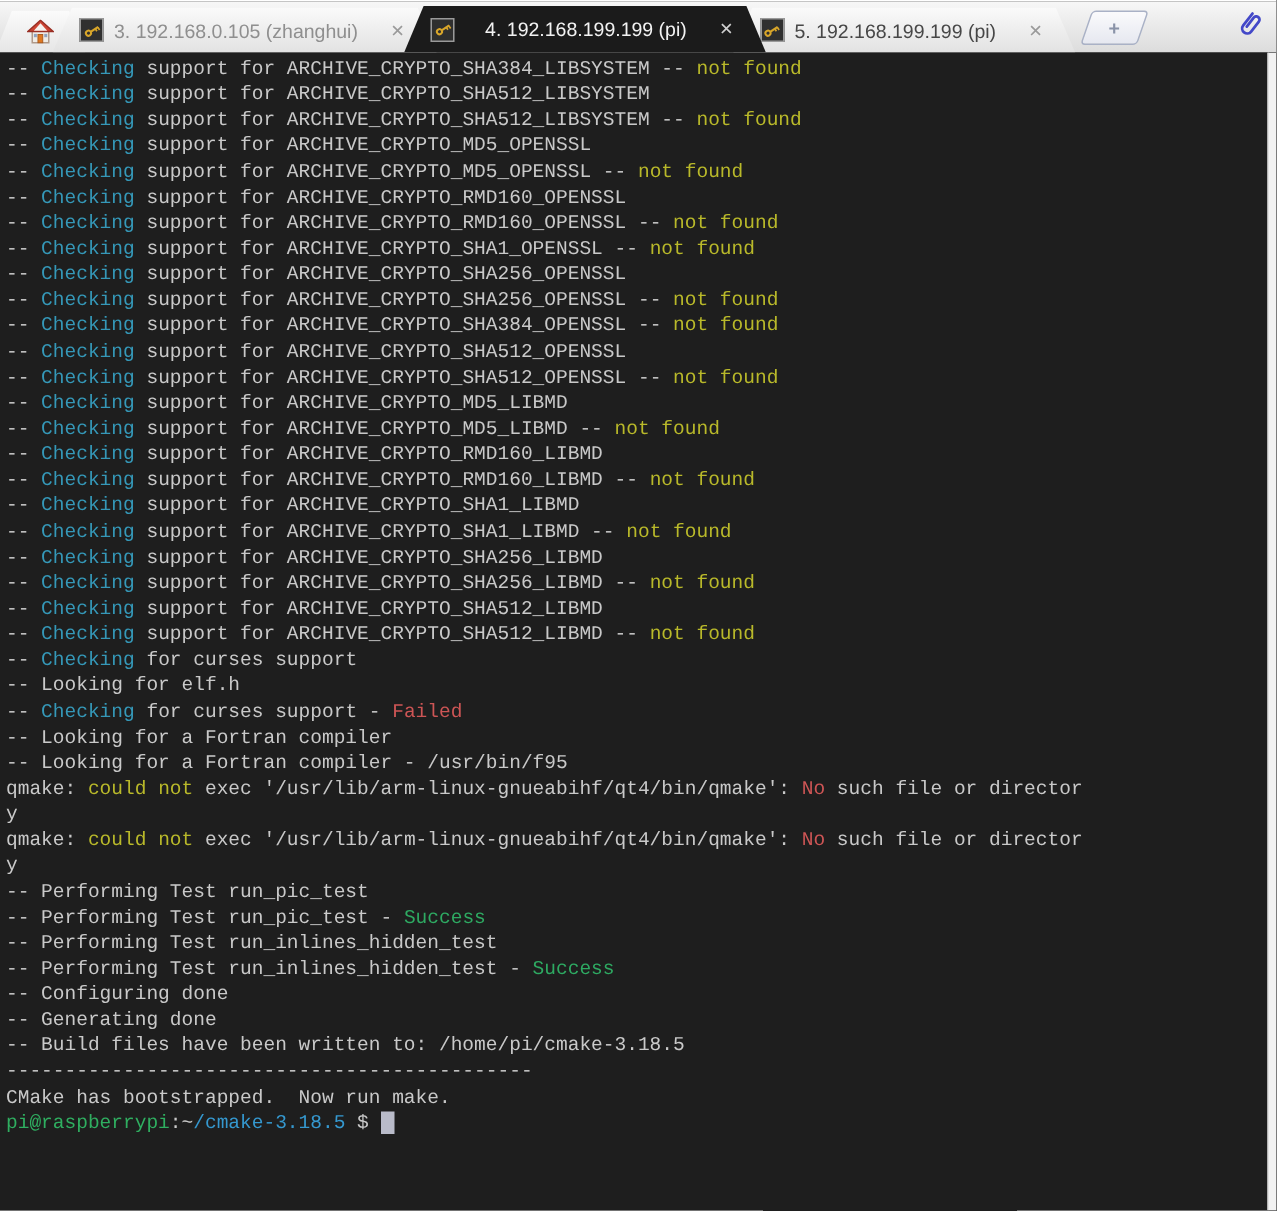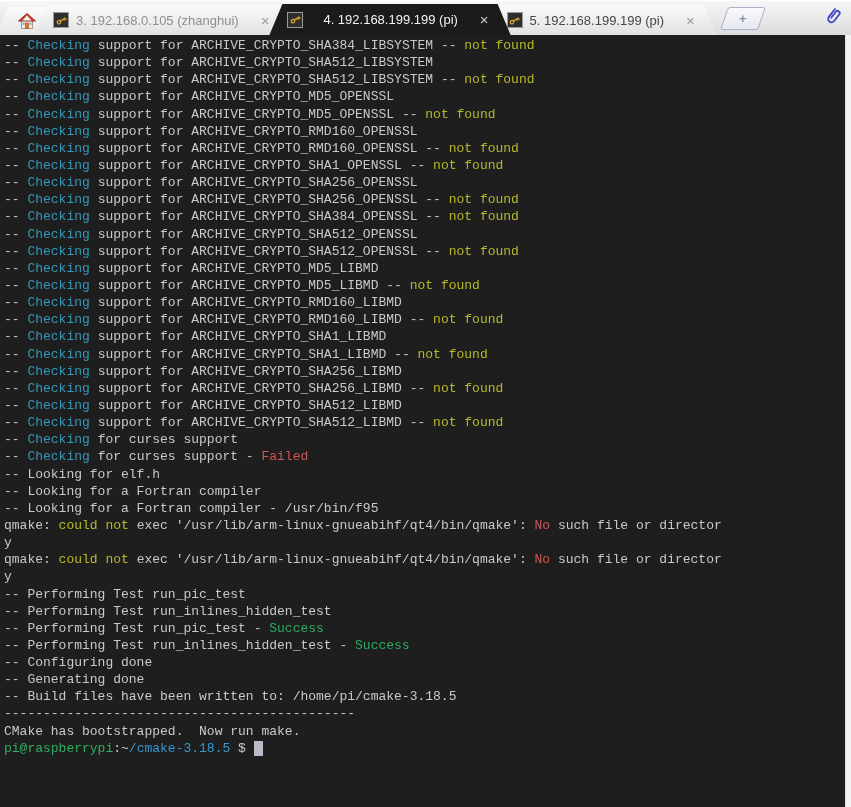--- a/index.html
+++ b/index.html
@@ -194,31 +194,31 @@
       <div class="tline"><span class="seg-fg">-- </span><span class="seg-cyan">Checking</span><span class="seg-fg"> support for ARCHIVE_CRYPTO_MD5_LIBMD -- </span><span class="seg-yellow">not found</span></div>
       <div class="tline"><span class="seg-fg">-- </span><span class="seg-cyan">Checking</span><span class="seg-fg"> support for ARCHIVE_CRYPTO_RMD160_LIBMD</span></div>
       <div class="tline"><span class="seg-fg">-- </span><span class="seg-cyan">Checking</span><span class="seg-fg"> support for ARCHIVE_CRYPTO_RMD160_LIBMD -- </span><span class="seg-yellow">not found</span></div>
       <div class="tline"><span class="seg-fg">-- </span><span class="seg-cyan">Checking</span><span class="seg-fg"> support for ARCHIVE_CRYPTO_SHA1_LIBMD</span></div>
       <div class="tline"><span class="seg-fg">-- </span><span class="seg-cyan">Checking</span><span class="seg-fg"> support for ARCHIVE_CRYPTO_SHA1_LIBMD -- </span><span class="seg-yellow">not found</span></div>
       <div class="tline"><span class="seg-fg">-- </span><span class="seg-cyan">Checking</span><span class="seg-fg"> support for ARCHIVE_CRYPTO_SHA256_LIBMD</span></div>
       <div class="tline"><span class="seg-fg">-- </span><span class="seg-cyan">Checking</span><span class="seg-fg"> support for ARCHIVE_CRYPTO_SHA256_LIBMD -- </span><span class="seg-yellow">not found</span></div>
       <div class="tline"><span class="seg-fg">-- </span><span class="seg-cyan">Checking</span><span class="seg-fg"> support for ARCHIVE_CRYPTO_SHA512_LIBMD</span></div>
       <div class="tline"><span class="seg-fg">-- </span><span class="seg-cyan">Checking</span><span class="seg-fg"> support for ARCHIVE_CRYPTO_SHA512_LIBMD -- </span><span class="seg-yellow">not found</span></div>
       <div class="tline"><span class="seg-fg">-- </span><span class="seg-cyan">Checking</span><span class="seg-fg"> for curses support</span></div>
+      <div class="tline"><span class="seg-fg">-- Looking for elf.h</span></div>
       <div class="tline"><span class="seg-fg">-- </span><span class="seg-cyan">Checking</span><span class="seg-fg"> for curses support - </span><span class="seg-red">Failed</span></div>
-      <div class="tline"><span class="seg-fg">-- Looking for elf.h</span></div>
       <div class="tline"><span class="seg-fg">-- Looking for a Fortran compiler</span></div>
       <div class="tline"><span class="seg-fg">-- Looking for a Fortran compiler - /usr/bin/f95</span></div>
       <div class="tline"><span class="seg-fg">qmake: </span><span class="seg-yellow">could not</span><span class="seg-fg"> exec '/usr/lib/arm-linux-gnueabihf/qt4/bin/qmake': </span><span class="seg-red">No</span><span class="seg-fg"> such file or director</span></div>
       <div class="tline"><span class="seg-fg">y</span></div>
       <div class="tline"><span class="seg-fg">qmake: </span><span class="seg-yellow">could not</span><span class="seg-fg"> exec '/usr/lib/arm-linux-gnueabihf/qt4/bin/qmake': </span><span class="seg-red">No</span><span class="seg-fg"> such file or director</span></div>
       <div class="tline"><span class="seg-fg">y</span></div>
       <div class="tline"><span class="seg-fg">-- Performing Test run_pic_test</span></div>
+      <div class="tline"><span class="seg-fg">-- Performing Test run_pic_test - </span><span class="seg-green">Success</span></div>
       <div class="tline"><span class="seg-fg">-- Performing Test run_inlines_hidden_test</span></div>
-      <div class="tline"><span class="seg-fg">-- Performing Test run_pic_test - </span><span class="seg-green">Success</span></div>
       <div class="tline"><span class="seg-fg">-- Performing Test run_inlines_hidden_test - </span><span class="seg-green">Success</span></div>
       <div class="tline"><span class="seg-fg">-- Configuring done</span></div>
       <div class="tline"><span class="seg-fg">-- Generating done</span></div>
       <div class="tline"><span class="seg-fg">-- Build files have been written to: /home/pi/cmake-3.18.5</span></div>
       <div class="tline"><span class="seg-fg">---------------------------------------------</span></div>
       <div class="tline"><span class="seg-fg">CMake has bootstrapped.  Now run make.</span></div>
       <div class="tline"><span class="seg-promptgreen">pi@raspberrypi</span><span class="seg-fg">:~</span><span class="seg-blue">/cmake-3.18.5</span><span class="seg-fg"> $ </span><span class="seg-cursor"> </span></div>
     </div>
 
 </div>

